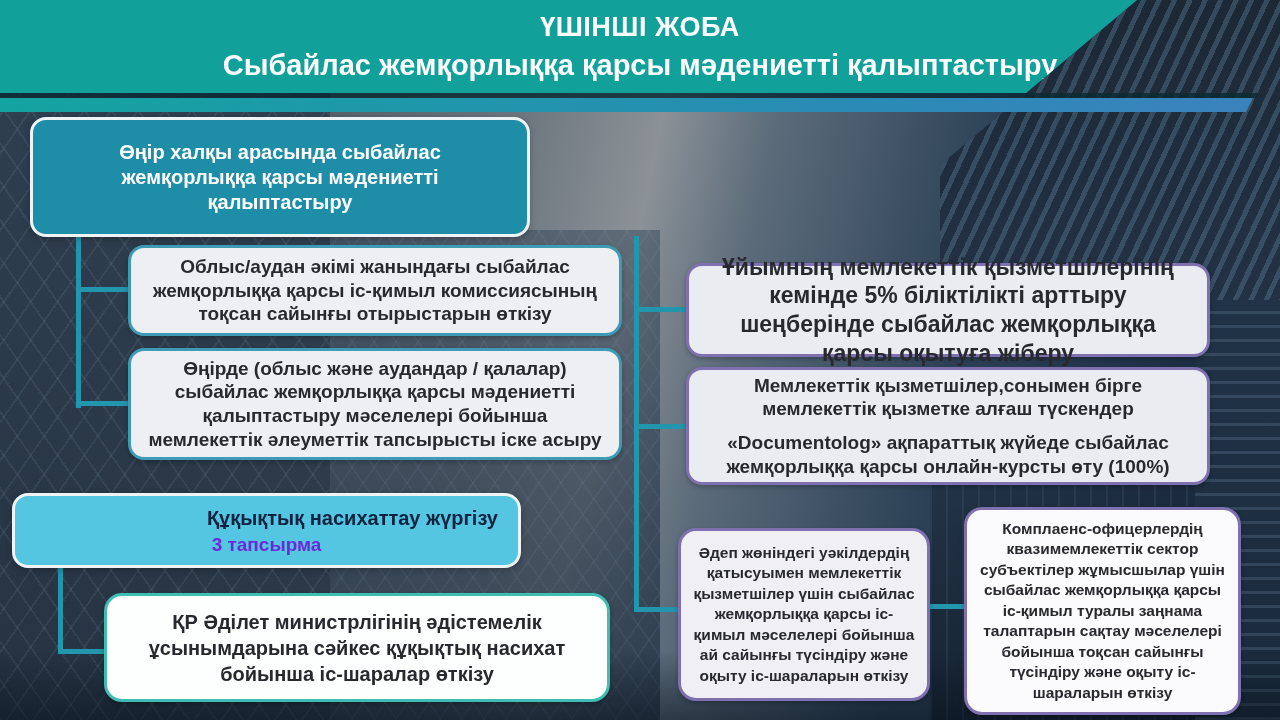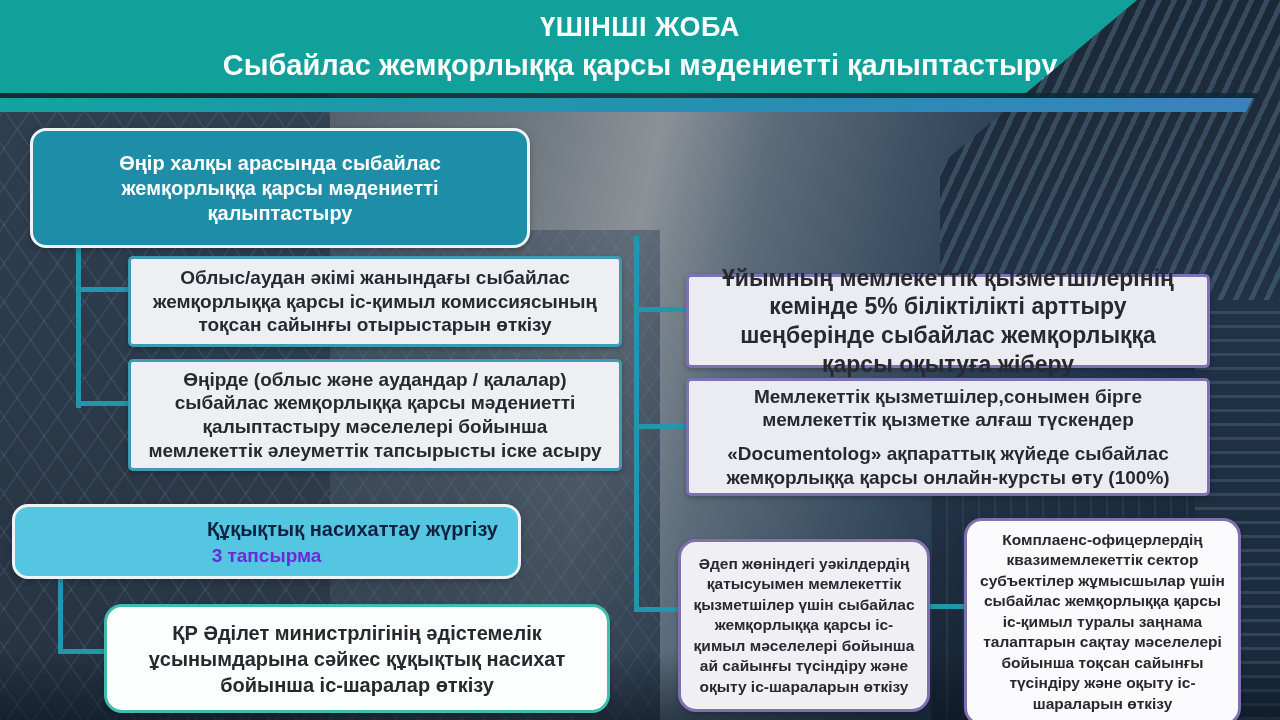--- a/index.html
+++ b/index.html
@@ -48,35 +48,35 @@
     background:rgba(14,42,52,0.85); }
   .band-gradient { position:absolute; left:0; top:98px; width:1253px; height:14px; z-index:2;
     background:linear-gradient(90deg,#14a3a0,#2b8ab6 70%,#3b82bd);
     clip-path:polygon(0 0, 100% 0, calc(100% - 7px) 100%, 0 100%); }
 
   
   .conn { position:absolute; background:#2196ad; z-index:3; }
 
   
   .node { position:absolute; z-index:4; display:flex; flex-direction:column;
-    align-items:center; justify-content:center; text-align:center;margin-top:11px; }
+    align-items:center; justify-content:center; text-align:center; }
   .node p { width:100%; }
 
   .head-box { border:3px solid #eef4f5; border-radius:16px; color:#fff;
     box-shadow:0 2px 6px rgba(0,0,0,0.25); padding:8px 20px; }
   .head-box .t { font-size:20px; font-weight:700; line-height:1.25; }
   .head-box .b { font-size:19px; font-weight:700; margin-top:9px; }
 
   .task1-head { left:30px; top:117px; width:500px; height:120px; background:#1e8da7; }
   .task2-head { left:586px; top:112px; width:504px; height:127px; background:#4377ad; }
   .task3-head { left:12px; top:493px; width:509px; height:75px; background:#55c6e2; color:#0f2240; }
   .task3-head .t { font-size:20px; font-weight:700; color:#0f2240;text-align:right; }
   .task3-head .b { font-size:19px; font-weight:700; color:#6d28d9; margin-top:3px; }
 
-  .item-box { background:#edeff2; border-radius:5px; color:#28282f;
+  .item-box { background:#edeff2; border-radius:16px; color:#28282f;
     font-weight:700; line-height:1.24; box-shadow:0 2px 5px rgba(0,0,0,0.25); padding:8px 14px; }
   .l-border { border:3px solid #3f9ab6; }
   .r-border { border:3px solid #7f70b0; }
 
   .l-item1 { left:128px; top:245px; width:494px; height:91px; font-size:19px; }
   .l-item2 { left:128px; top:348px; width:494px; height:112px; font-size:19px; }
   .l3-item { left:104px; top:593px; width:506px; height:109px; font-size:20px;
     background:#fdfffe; border:3px solid #3fbdb2; border-radius:18px; line-height:1.3; }
 
   .r-item1 { left:686px; top:263px; width:524px; height:94px; font-size:23px; background:#ebecf1; }

